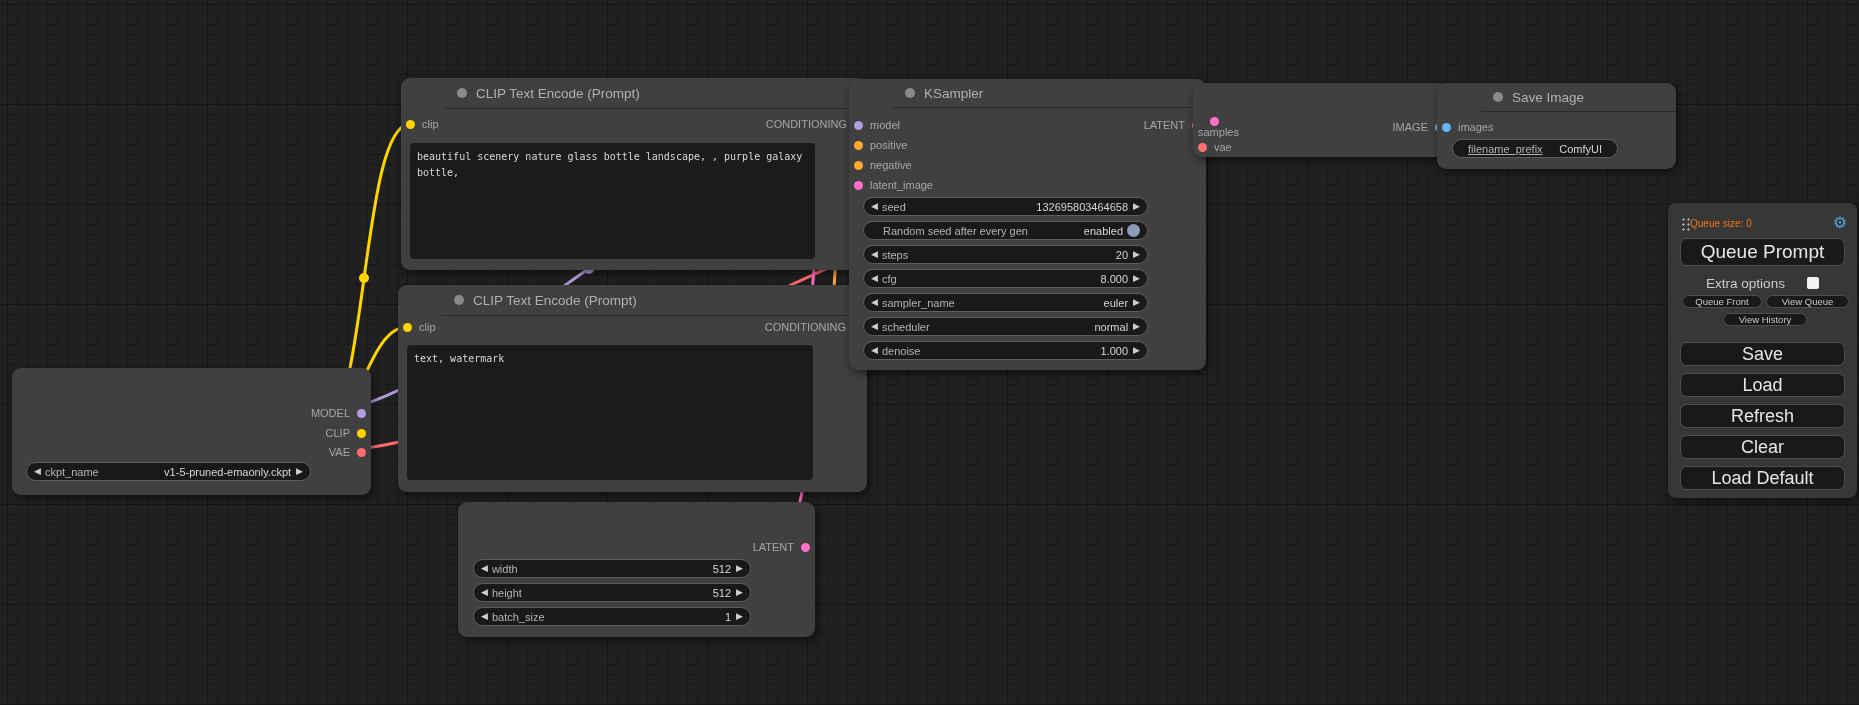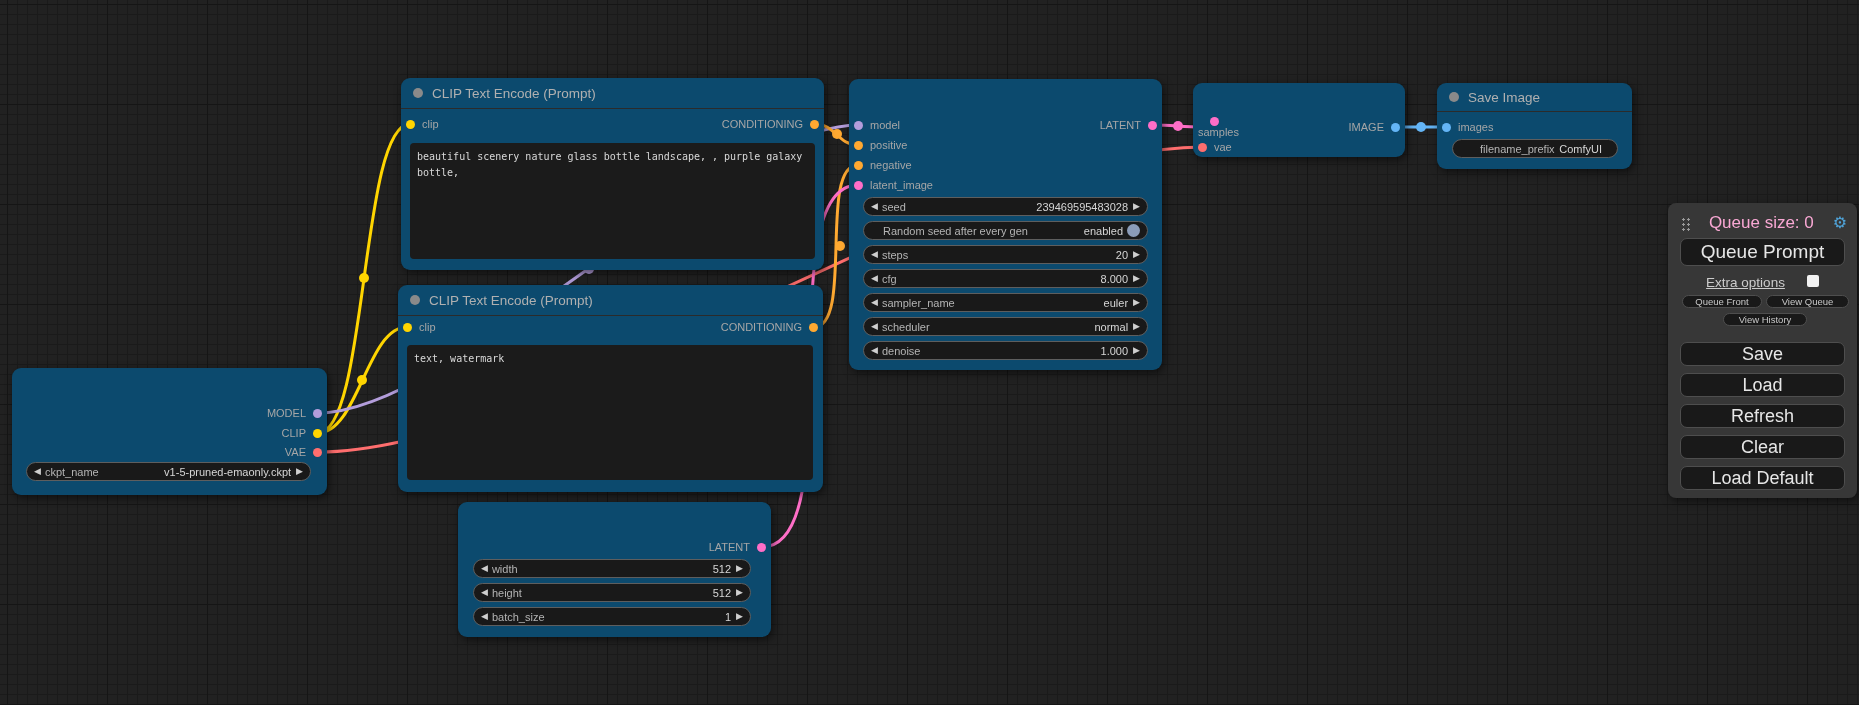--- a/index.html
+++ b/index.html
@@ -11,22 +11,22 @@
       linear-gradient(#151515 1px,transparent 1px),
       linear-gradient(90deg,#151515 1px,transparent 1px),
       linear-gradient(#1a1a1a 1px,transparent 1px),
       linear-gradient(90deg,#1a1a1a 1px,transparent 1px);
     background-size:100px 100px,100px 100px,10px 10px,10px 10px;
     background-position:7px 4px;
   }
   #wires{position:absolute;left:0;top:0;z-index:1;}
   #wires path{fill:none;stroke-width:3;stroke-linecap:round;}
   .node{
-    position:absolute;z-index:2;background:#0c4a6e;border-radius:9px;
-    box-shadow:2px 3px 9px rgba(0,0,0,.55);color:#b8b8b8;
+    position:absolute;z-index:2;background:#404040;border-radius:9px;
+    box-shadow:2px 3px 9px rgba(0,0,0,.55);color:#b8b8b8;padding-left:44px;
   }
   .node-header{
     height:30px;display:flex;align-items:center;gap:9px;padding:0 12px;
     border-bottom:1px solid #2b2b2b;
   }
   .title-dot{width:10px;height:10px;border-radius:50%;background:#8a8a8a;flex:0 0 auto;}
   .node-title{font-size:13.5px;color:#b0b0b0;white-space:nowrap;}
   .prow{position:absolute;height:20px;display:flex;align-items:center;font-size:11px;color:#a6a6a6;}
   .prow.in{left:0;padding-left:5px;}
   .prow.out{right:0;padding-right:5px;flex-direction:row-reverse;}
@@ -51,30 +51,30 @@
   #queue-panel{
     position:absolute;z-index:3;background:#373737;border-radius:8px;
     box-shadow:2px 3px 9px rgba(0,0,0,.55);
   }
   .qp-header{position:absolute;left:0;right:0;top:8px;height:24px;display:flex;align-items:center;padding:0 10px;}
   .drag-dots{
     width:10px;height:15px;margin-left:2px;
     background-image:radial-gradient(#9a9a9a 1.1px,transparent 1.3px);
     background-size:5px 5px;background-position:1px 1px;
   }
-  .qp-title{flex:1;text-align:center;font-size:17px;color:#f9a8d4;}
+  .qp-title{flex:1;font-size:10px;color:#f97316;}
   .gear{font-size:16px;line-height:1;}
   .qbtn{
     position:absolute;background:#191919;border:1px solid #4e4e4e;border-radius:7px;
     color:#e6e6e6;display:flex;align-items:center;justify-content:center;
     box-sizing:border-box;cursor:default;
   }
   .qbtn.big{left:12px;width:165px;height:24px;font-size:18px;}
   .qbtn.small{height:13px;font-size:9.5px;color:#c9c9c9;border-radius:8px;}
-  .extra-row{position:absolute;left:0;right:0;top:72px;height:16px;display:flex;justify-content:center;gap:22px;font-size:13.5px;color:#cccccc;text-decoration:underline;}
+  .extra-row{position:absolute;left:0;right:0;top:72px;height:16px;display:flex;align-items:center;justify-content:center;gap:22px;font-size:13.5px;color:#cccccc;}
   .checkbox{width:12px;height:12px;background:#f2f2f2;border-radius:2px;}
 </style>
 </head>
 <body>
 
 <svg id="wires" width="1859" height="705">
   <path d="M318,433 C368,433 360,124 410,124" stroke="#FFD500"></path>
   <path d="M318,433 C358,433 367,327 407,327" stroke="#FFD500"></path>
   <path d="M318,413 C454,413 722,125 858,125" stroke="#B39DDB"></path>
   <path d="M318,452 C550,452 970,147 1202,147" stroke="#FF6E6E"></path>
@@ -166,20 +166,24 @@
   </div>
   <div class="pill" style="left:15px;top:105px;width:278px;">
     <span class="tri">◀</span>
     <span class="lbl">batch_size</span>
     <span class="val">1</span>
     <span class="tri">▶</span>
   </div>
 </div>
 
 <div class="node" style="left:849px;top:79px;width:313px;height:291px;">
+  <div class="node-header" style="height:28px;">
+    <span class="title-dot"></span>
+    <span class="node-title">KSampler</span>
+  </div>
   <div class="prow in" style="top:36px;">
     <span class="pdot" style="background-color: rgb(179, 157, 219);"></span>
     <span>model</span>
   </div>
   <div class="prow in" style="top:56px;">
     <span class="pdot" style="background-color: rgb(255, 169, 49);"></span>
     <span>positive</span>
   </div>
   <div class="prow in" style="top:76px;">
     <span class="pdot" style="background-color: rgb(255, 169, 49);"></span>
@@ -189,21 +193,21 @@
     <span class="pdot" style="background-color: rgb(255, 110, 199);"></span>
     <span>latent_image</span>
   </div>
   <div class="prow out" style="top:36px;">
     <span class="pdot" style="background-color: rgb(255, 110, 199);"></span>
     <span>LATENT</span>
   </div>
   <div class="pill" style="left:14px;top:118px;width:285px;">
     <span class="tri">◀</span>
     <span class="lbl">seed</span>
-    <span class="val">239469595483028</span>
+    <span class="val">132695803464658</span>
     <span class="tri">▶</span>
   </div>
   <div class="pill" style="left:14px;top:142px;width:285px;">
     <span class="lbl" style="margin-left:12px;">Random seed after every gen</span>
     <span class="val" style="margin-right:0;">enabled</span>
     <span class="toggle" style="background-color: rgb(139, 156, 184);"></span>
   </div>
   <div class="pill" style="left:14px;top:166px;width:285px;">
     <span class="tri">◀</span>
     <span class="lbl">steps</span>
@@ -254,21 +258,21 @@
 <div class="node" style="left:1437px;top:83px;width:195px;height:86px;">
   <div class="node-header" style="height:28px;">
     <span class="title-dot"></span>
     <span class="node-title">Save Image</span>
   </div>
   <div class="prow in" style="top:34px;">
     <span class="pdot" style="background-color: rgb(100, 181, 246);"></span>
     <span>images</span>
   </div>
   <div class="pill" style="left:15px;top:56px;width:166px;">
-    <span class="lbl" style="margin-left:20px;">filename_prefix</span>
+    <span class="lbl" style="margin-left:8px;text-decoration:underline;">filename_prefix</span>
     <span class="val" style="margin-right:8px;text-align:right;">ComfyUI</span>
   </div>
 </div>
 
 <div id="queue-panel" style="left:1668px;top:203px;width:189px;height:295px;">
   <div class="qp-header">
     <span class="drag-dots"></span>
     <span class="qp-title">Queue size: 0</span>
     <span class="gear" style="color: rgb(79, 163, 216);">⚙</span>
   </div>

